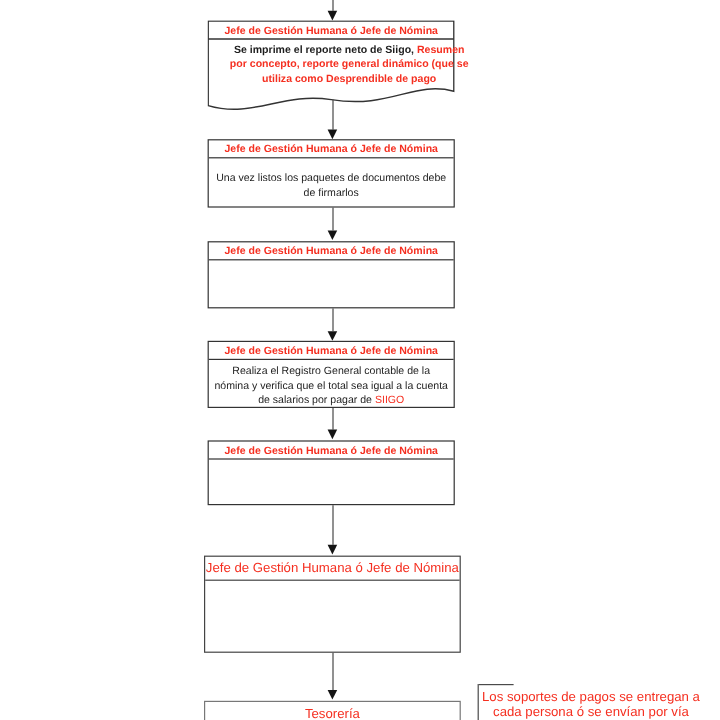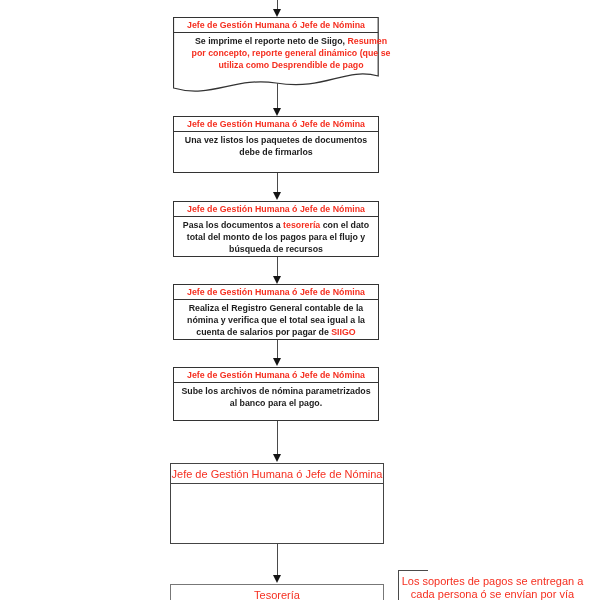--- a/index.html
+++ b/index.html
@@ -13,22 +13,22 @@
       border-left:4.5px solid transparent;border-right:4.5px solid transparent;
       border-top:8px solid #141414;}
   
   .node{position:absolute;box-sizing:border-box;background:#fff;}
   .small{left:173px;width:206px;border:1px solid #333;}
   .small .hdr{
     border-bottom:1px solid #333;height:14px;display:flex;align-items:center;justify-content:center;
     font-size:8.8px;font-weight:700;letter-spacing:0;white-space:nowrap;
   }
   .small .bod{
-    display:flex;justify-content:center;text-align:center;
-    font-size:8.8px;font-weight:700;line-height:12px;color:#1d1d1d;padding:2px 4px;
+    display:flex;align-items:center;justify-content:center;text-align:center;
+    font-size:8.8px;font-weight:400;line-height:12px;color:#1d1d1d;padding:2px 4px;
   }
   
   .doc{left:173px;top:17px;width:206px;height:80px;border:none;background:transparent;}
   .doc svg{position:absolute;left:0;top:0;}
   .doc .hdr{
     position:absolute;left:1px;top:0;width:204px;height:15px;display:flex;align-items:center;justify-content:center;
     font-size:8.8px;font-weight:700;white-space:nowrap;
   }
   .doc .bod{
     position:absolute;left:18px;top:18px;width:200px;text-align:center;
@@ -83,43 +83,37 @@
     <div class="bod" style="height:39px">
         <span><span style="color: rgb(29, 29, 29);">Una vez listos los paquetes de documentos debe de firmarlos</span></span>
       </div>
   </div>
 
   <div class="stem" style="top:173px;height:19px"></div>
   <div class="ah" style="top:192px"></div>
 
   <div class="node small" style="top:201px;height:56px">
     <div class="hdr" style="color: rgb(245, 47, 32);">Jefe de Gestión Humana ó Jefe de Nómina</div>
-    <div class="bod" style="height:38px">
-        <span><span style="color: rgb(29, 29, 29);">Pasa los documentos a </span><span style="color: rgb(245, 47, 32);">tesorería</span><span style="color: rgb(29, 29, 29);"> con el dato total del monto de los pagos para el flujo y búsqueda de recursos</span></span>
-      </div>
   </div>
 
   <div class="stem" style="top:257px;height:19px"></div>
   <div class="ah" style="top:276px"></div>
 
   <div class="node small" style="top:284px;height:56px">
     <div class="hdr" style="color: rgb(245, 47, 32);">Jefe de Gestión Humana ó Jefe de Nómina</div>
     <div class="bod" style="height:38px">
         <span><span style="color: rgb(29, 29, 29);">Realiza el Registro General contable de la nómina y verifica que el total sea igual a la cuenta de salarios por pagar de </span><span style="color: rgb(245, 47, 32);">SIIGO</span></span>
       </div>
   </div>
 
   <div class="stem" style="top:340px;height:18px"></div>
   <div class="ah" style="top:358px"></div>
 
   <div class="node small" style="top:367px;height:54px">
     <div class="hdr" style="color: rgb(245, 47, 32);">Jefe de Gestión Humana ó Jefe de Nómina</div>
-    <div class="bod" style="height:36px">
-        <span><span style="color: rgb(29, 29, 29);">Sube los archivos de nómina parametrizados al banco para el pago.</span></span>
-      </div>
   </div>
 
   <div class="stem" style="top:421px;height:33px"></div>
   <div class="ah" style="top:454px"></div>
 
   <div class="node large" style="top:463px;height:81px">
     <div class="hdr" style="color: rgb(245, 47, 32);">Jefe de Gestión Humana ó Jefe de Nómina</div>
   </div>
 
   <div class="stem" style="top:544px;height:31px"></div>

